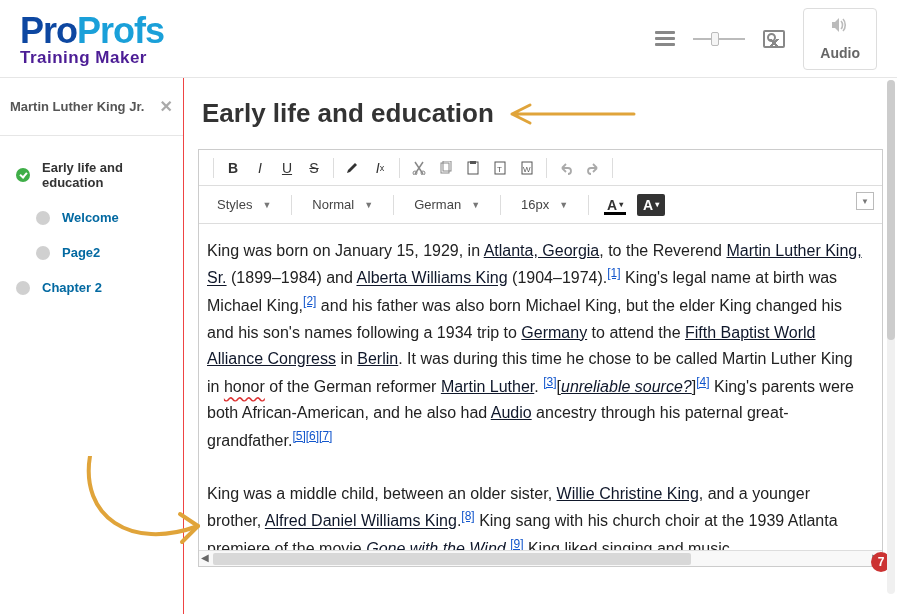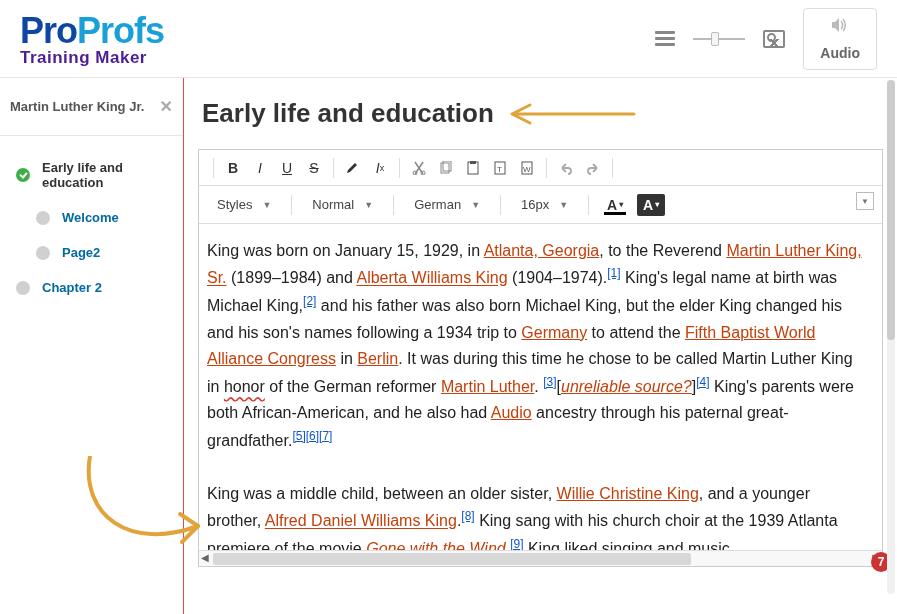--- a/index.html
+++ b/index.html
@@ -47,21 +47,21 @@
     .sep { width:1px; height:20px; background:#ddd; margin:0 4px; }
     .toolbar2 { display:flex; align-items:center; border-bottom:1px solid #ddd; padding:4px 10px; height:38px; gap:8px; position:relative; }
     .dd { display:flex; align-items:center; gap:4px; padding:3px 8px; font-size:13px; color:#444; cursor:pointer; }
     .dd .car { font-size:9px; color:#777; margin-left:6px; }
     .color-btn { display:flex; align-items:center; justify-content:center; width:28px; height:22px; font-weight:700; font-size:14px; position:relative; cursor:pointer; }
     .color-btn.a1::after { content:""; position:absolute; bottom:1px; left:3px; right:3px; height:3px; background:#000; }
     .color-btn.a2 { background:#333; color:#fff; border-radius:2px; }
     .expand-box { position:absolute; right:8px; top:6px; width:18px; height:18px; border:1px solid #bbb; display:flex; align-items:center; justify-content:center; font-size:8px; color:#777; cursor:pointer;}
     .editor-body { height:326px; overflow:auto; position:relative; }
     .editor-inner { padding:14px 16px 14px 8px; font-size:16px; line-height:1.65; color:#222; }
-    .editor-inner a.blue { color:#c2410c; text-decoration:underline; }
+    .editor-inner a.blue { color:#0f172a; text-decoration:underline; }
     .editor-inner a.ref { color:#1155cc; text-decoration:underline; font-size:12px; vertical-align:super; }
     .editor-inner .squiggle { text-decoration: underline wavy #d33; text-underline-offset:4px; }
     .editor-inner em.url { font-style:italic;margin-top:48px; }
     .hscroll { height:16px; border-top:1px solid #ddd; background:#f8f8f8; position:relative; }
     .hscroll .hbar { position:absolute; left:14px; top:2px; height:12px; width:70%; background:#d8d8d8; border-radius:2px; }
     .hscroll .la, .hscroll .ra { position:absolute; top:1px; font-size:10px; color:#666; }
     .hscroll .la { left:2px; }
     .hscroll .ra { right:2px; }
     .badge { position:absolute; right:6px; bottom:42px; width:20px; height:20px; border-radius:50%; background:#c33; color:#fff; font-size:12px; font-weight:700; display:flex; align-items:center; justify-content:center; }
     .outer-scroll { position:absolute; right:2px; top:80px; width:8px; height:514px; background:#f0f0f0; border-radius:4px;}

